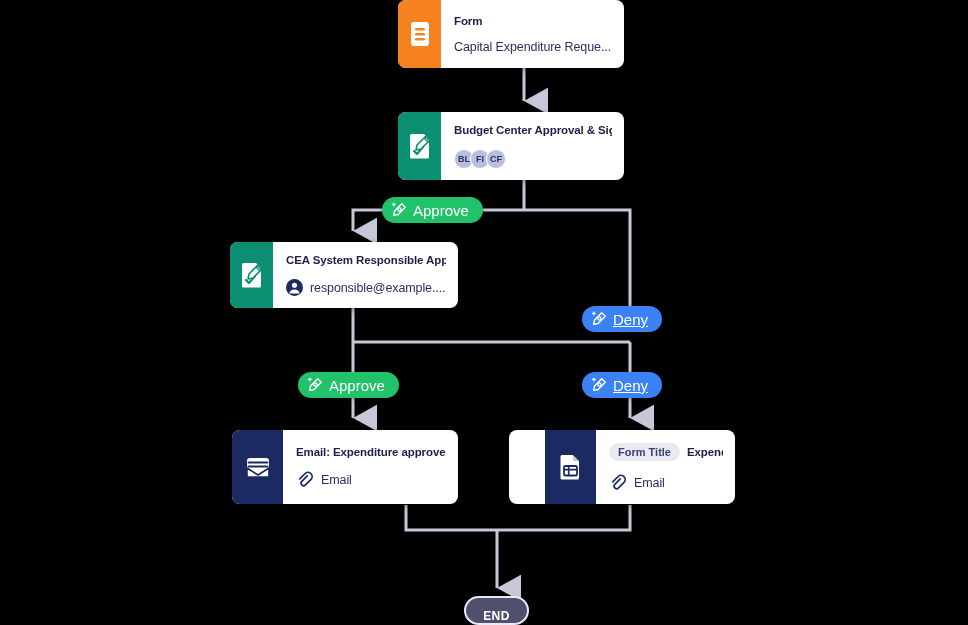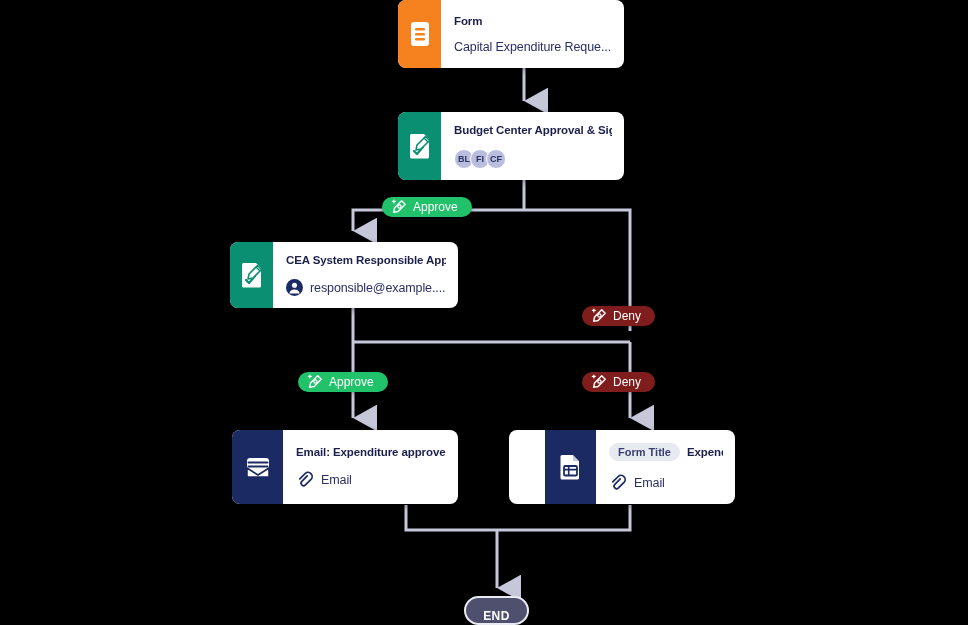--- a/index.html
+++ b/index.html
@@ -115,32 +115,32 @@
     padding: 3px 9px;
     white-space: nowrap;
   }
 
   
   .pill {
     position: absolute;
     display: flex;
     align-items: center;
     gap: 6px;
-    height: 20px;
+    height: 26px;
     padding: 0 14px 0 9px;
     border-radius: 14px;
     color: #ffffff;
-    font-size: 12px;
+    font-size: 15px;
     font-weight: normal;
     box-shadow: 0 1px 4px rgba(0,0,0,0.3);
     box-sizing: border-box;
     white-space: nowrap;
   }
   .pill-approve { background: #22c26b; }
-  .pill-deny    { background: #7f1d1d; }
+  .pill-deny    { background: #3b82f6; text-decoration: underline; }
 
   
   .end-node {
     position: absolute;
     display: flex;
     align-items: flex-end;
     justify-content: center;
     background: #4f4f6e;
     color: #ffffff;
     font-size: 12px;

